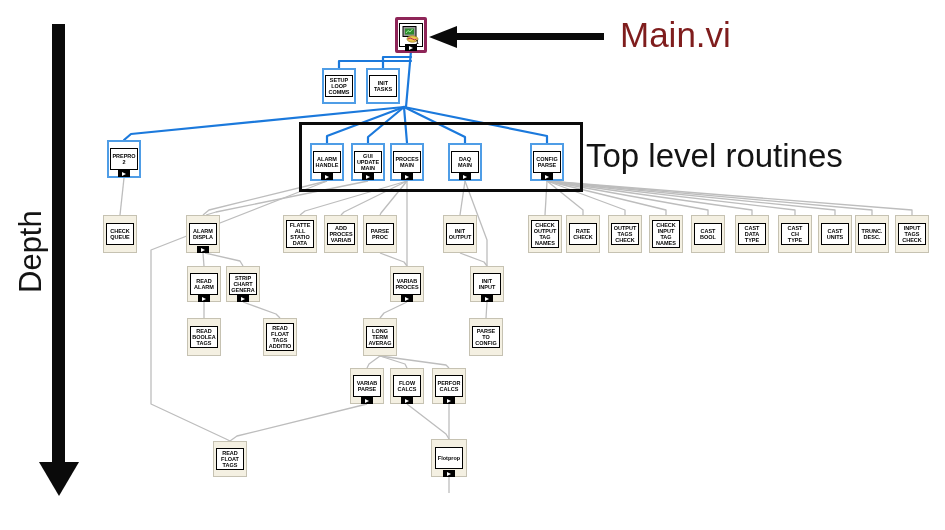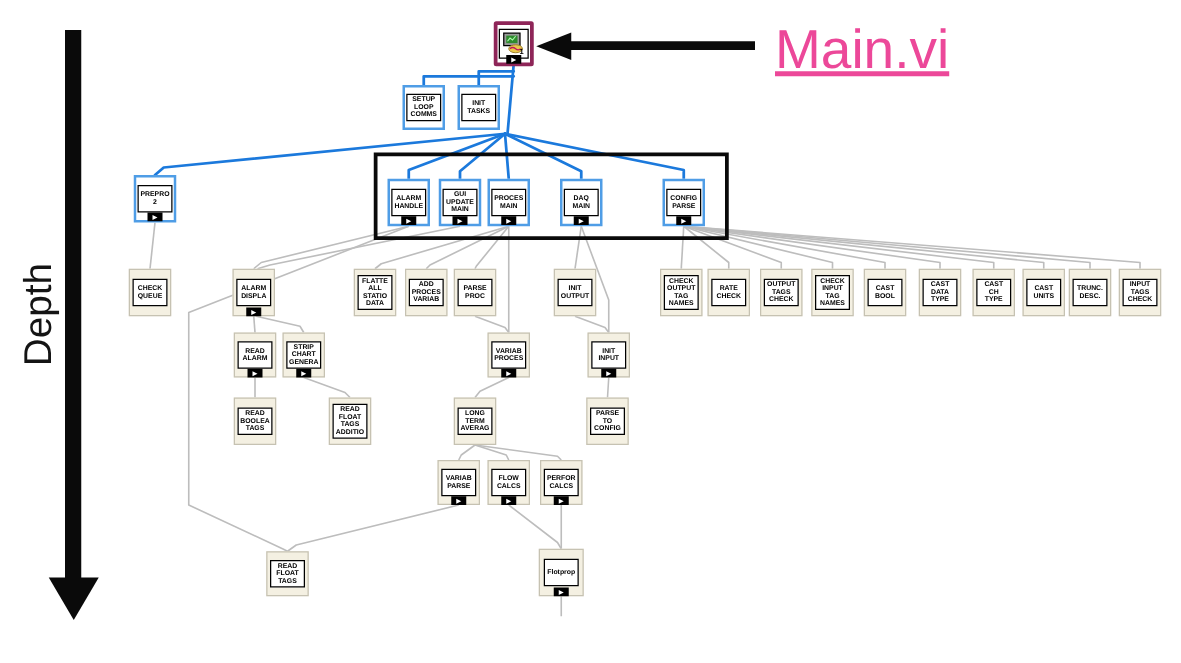--- a/index.html
+++ b/index.html
@@ -8,21 +8,21 @@
   svg.edges{position:absolute;left:0;top:0;z-index:0;}
   .edge-blue{fill:none;stroke:var(--edge-blue,#1b79dc);stroke-width:2.2;stroke-linejoin:round;stroke-linecap:round;}
   .edge-gray{fill:none;stroke:var(--edge-gray,#bdbdbd);stroke-width:1.3;stroke-linejoin:round;}
 
   
   .tlr-box{position:absolute;left:299px;top:122px;width:278px;height:64px;border:3px solid #0a0a0a;z-index:1;}
   .tlr-label{position:absolute;left:586px;top:137px;font-size:33px;color:#141414;z-index:3;white-space:nowrap;}
   .mainvi-line{position:absolute;left:456px;top:33px;width:148px;height:7px;background:#0a0a0a;z-index:3;}
   .mainvi-head{position:absolute;left:429px;top:26px;width:0;height:0;z-index:3;
                border-right:28px solid #0a0a0a;border-top:11px solid transparent;border-bottom:11px solid transparent;}
-  .mainvi-label{position:absolute;left:620px;top:15px;font-size:44px;color:#ec4899;z-index:3;text-decoration:underline;}
+  .mainvi-label{position:absolute;left:620px;top:15px;font-size:35px;color:#7f1d1d;z-index:3;}
   .depth-bar{position:absolute;left:52px;top:24px;width:13px;height:440px;background:#0a0a0a;z-index:3;}
   .depth-head{position:absolute;left:39px;top:462px;width:0;height:0;z-index:3;
               border-left:20px solid transparent;border-right:20px solid transparent;border-top:34px solid #0a0a0a;}
   .depth-label{position:absolute;left:13px;top:293px;font-size:31px;color:#141414;z-index:3;
                transform:rotate(-90deg);transform-origin:0 0;white-space:nowrap;}
 
   
   .node{position:absolute;box-sizing:border-box;z-index:2;display:flex;align-items:center;justify-content:center;}
   .node.plain{background:var(--cream,#f4f0e2);border:1px solid #c6c2b2;}
   .node.blue{background:#ffffff;border:2px solid var(--nodeblue,#4f9de6);}
@@ -92,20 +92,21 @@
   <div class="tlr-box"></div>
 
   <div class="depth-bar"></div>
   <div class="depth-head"></div>
   <div class="depth-label">Depth</div>
 
   <div class="mainvi-line"></div>
   <div class="mainvi-head"></div>
   <div class="mainvi-label">Main.vi</div>
 
+  <div class="tlr-label">Top level routines</div>
 <div class="node main" style="left: 395px; top: 17px; width: 32px; height: 36px;">
       <div class="inner"><svg width="20" height="20" viewBox="0 0 20 20">
           <rect x="2" y="1.5" width="13" height="10" fill="#9a9a9a" stroke="#000" stroke-width="1"></rect>
           <rect x="4" y="3.5" width="9" height="6" fill="#2e8b2e"></rect>
           <path d="M5 8 l2 -2.5 2 1.5 2.5 -3" stroke="#aaffaa" fill="none" stroke-width="0.9"></path>
           <ellipse cx="11.5" cy="14" rx="5.5" ry="3.2" fill="#e8c84a" stroke="#a08030" stroke-width="0.8"></ellipse>
           <path d="M7 14 q2 -2 4.5 0 q2 1.8 4 0" stroke="#c2185b" fill="none" stroke-width="1"></path>
           <text x="14.5" y="18.5" font-size="6" fill="#000">1</text>
         </svg></div>
       <div class="badge"></div>

